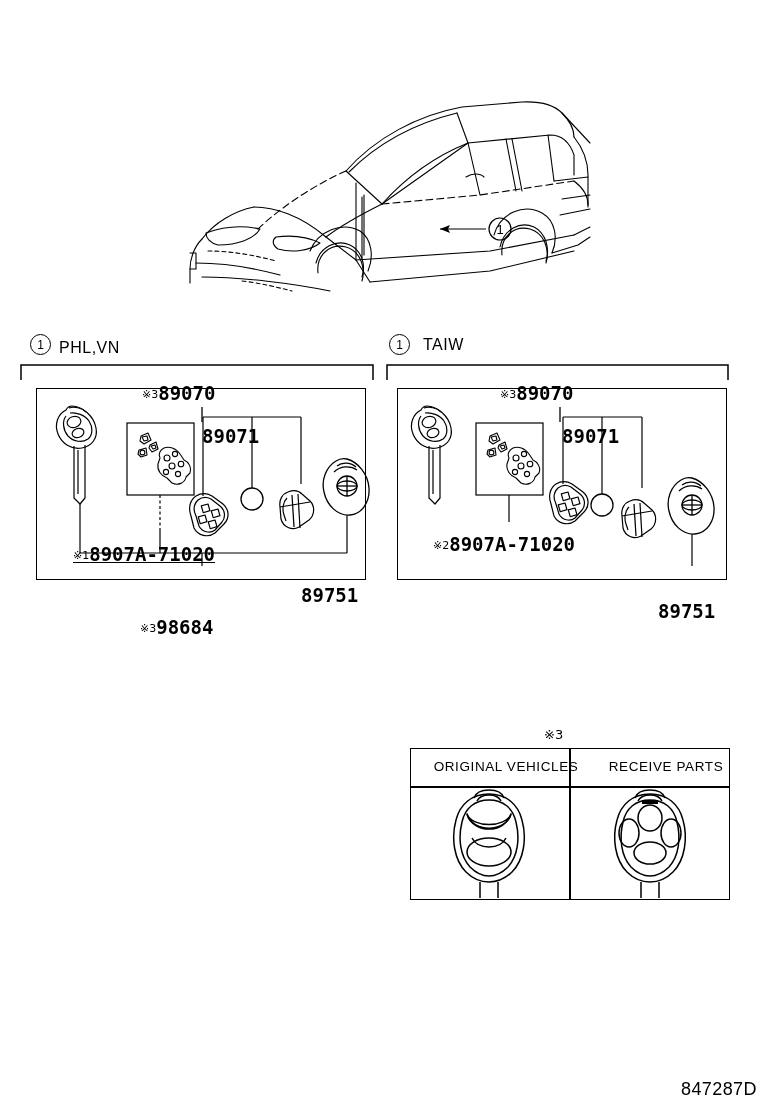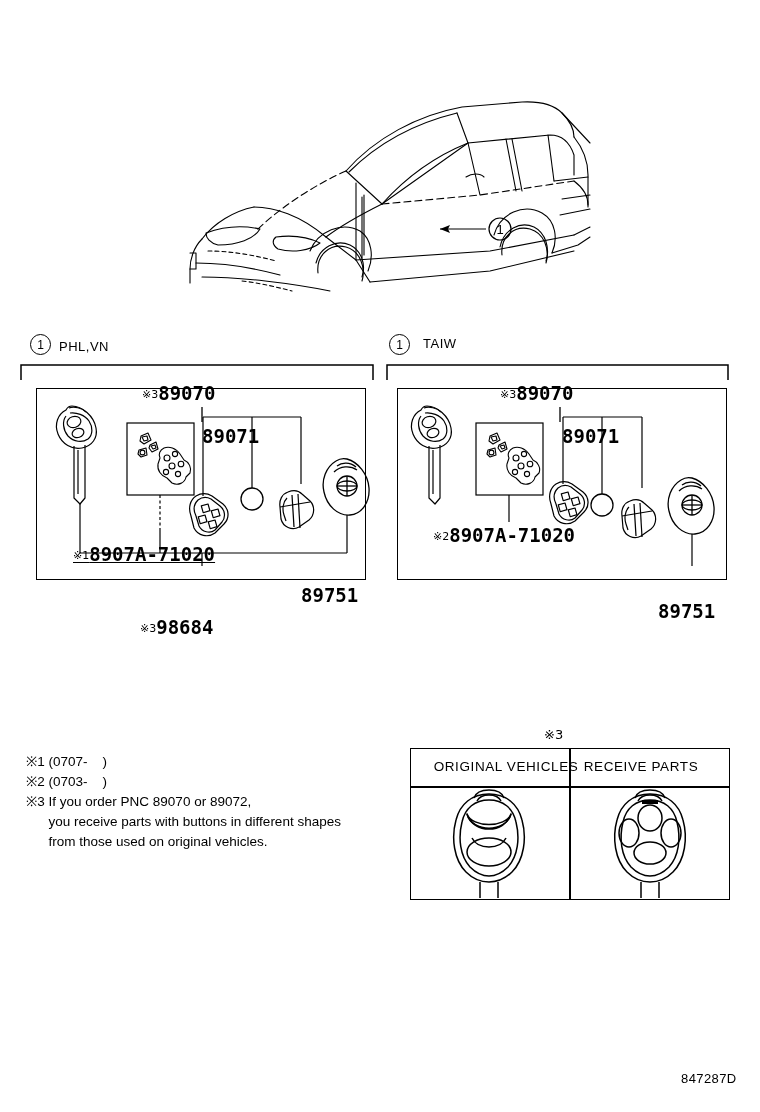--- a/index.html
+++ b/index.html
@@ -32,21 +32,21 @@
     line-height: 1;
   }
   .pn-small {
     font-family: "DejaVu Sans", sans-serif;
     font-size: 11px;
     font-weight: normal;
     vertical-align: 2px;
   }
   .cal-label {
     font-family: "Liberation Sans", sans-serif;
-    font-size: 13px;
+    font-size: 16px;
     letter-spacing: 0.5px;
     white-space: nowrap;
   }
   .circle-num {
     width: 21px; height: 21px;
     border: 1.3px solid #000;
     border-radius: 50%;
     display: flex;
     align-items: center;
     justify-content: center;
@@ -62,22 +62,23 @@
     line-height: 20px;
   }
   .tbl-head {
     font-family: "Liberation Sans", sans-serif;
     font-size: 13.5px;
     letter-spacing: 0.6px;
     text-align: center;
   }
   .sheet-no {
     font-family: "Liberation Sans", sans-serif;
-    font-size: 13px;
+    font-size: 18px;
     letter-spacing: 0.4px;
+    margin-top: 8px;
   }
   svg { display: block; overflow: visible; }
 </style>
 </head>
 <body>
 
 <div class="sheet">
 
   <div class="abs" style="left:150px; top:55px; width:440px; height:235px;">
     <svg width="440" height="235" viewBox="0 0 440 235">
@@ -396,51 +397,44 @@
       </g>
       <g fill="none" stroke="#000" stroke-width="1.2">
         <path d="M295 146 L295 178"></path>
       </g>
     </svg>
 
     <div class="abs pn" style="left:177px; top:93px;">
       <span>89071</span>
     </div>
 
-    <div class="abs pn" style="left:48px; top:192px;">
+    <div class="abs pn" style="left:48px; top:201px;">
       <span class="pn-small">※2</span><span>8907A-71020</span>
     </div>
 
     <div class="abs pn" style="left:273px; top:268px;">
       <span>89751</span>
     </div>
   </div>
 
-  <div class="abs" style="left:26px; top:752px; width:380px;">
-    <div class="note-line">※1 (0707-    )</div>
-    <div class="note-line">※2 (0703-    )</div>
-    <div class="note-line">※3 If you order PNC 89070 or 89072,</div>
-    <div class="note-line">      you receive parts with buttons in different shapes</div>
-    <div class="note-line">      from those used on original vehicles.</div>
-  </div>
 
   <div class="abs" style="left:410px; top:728px;">
 
     <div class="abs pn" style="left:134px; top:0; font-size:15px;">
       <span class="pn-small" style="font-size:13px;">※3</span>
     </div>
 
     <div class="abs" style="left:0; top:20px; width:320px; height:152px; border:1.6px solid #000; box-sizing:border-box;"></div>
 
     <div class="abs" style="left:159px; top:20px; width:1.6px; height:152px; background:#000;"></div>
 
     <div class="abs" style="left:0; top:58px; width:320px; height:1.6px; background:#000;"></div>
 
     <div class="abs tbl-head" style="left:0; top:31px; width:192px;">ORIGINAL VEHICLES</div>
-    <div class="abs tbl-head" style="left:161px; top:31px; width:140px;">RECEIVE PARTS</div>
+    <div class="abs tbl-head" style="left:161px; top:31px; width:140px;padding-left:25px;">RECEIVE PARTS</div>
 
     <svg class="abs" style="left:0; top:60px;" width="159" height="110">
       <g fill="none" stroke="#000" stroke-width="1.5" stroke-linejoin="round">
         <path d="M79 6 C62 6 50 16 46 32 C41 50 44 72 56 84 C64 92 72 94 79 94
                  C86 94 94 92 102 84 C114 72 117 50 112 32 C108 16 96 6 79 6 Z"></path>
         <path d="M79 12 C65 12 55 20 52 34 C48 50 50 68 60 79 C67 86 73 88 79 88
                  C85 88 91 86 98 79 C108 68 110 50 106 34 C103 20 93 12 79 12 Z"></path>
 
         <path d="M64 10 C66 4 72 2 79 2 C86 2 92 4 94 10"></path>
         <path d="M67 13 C69 9 73 7 79 7 C85 7 89 9 91 13"></path>

